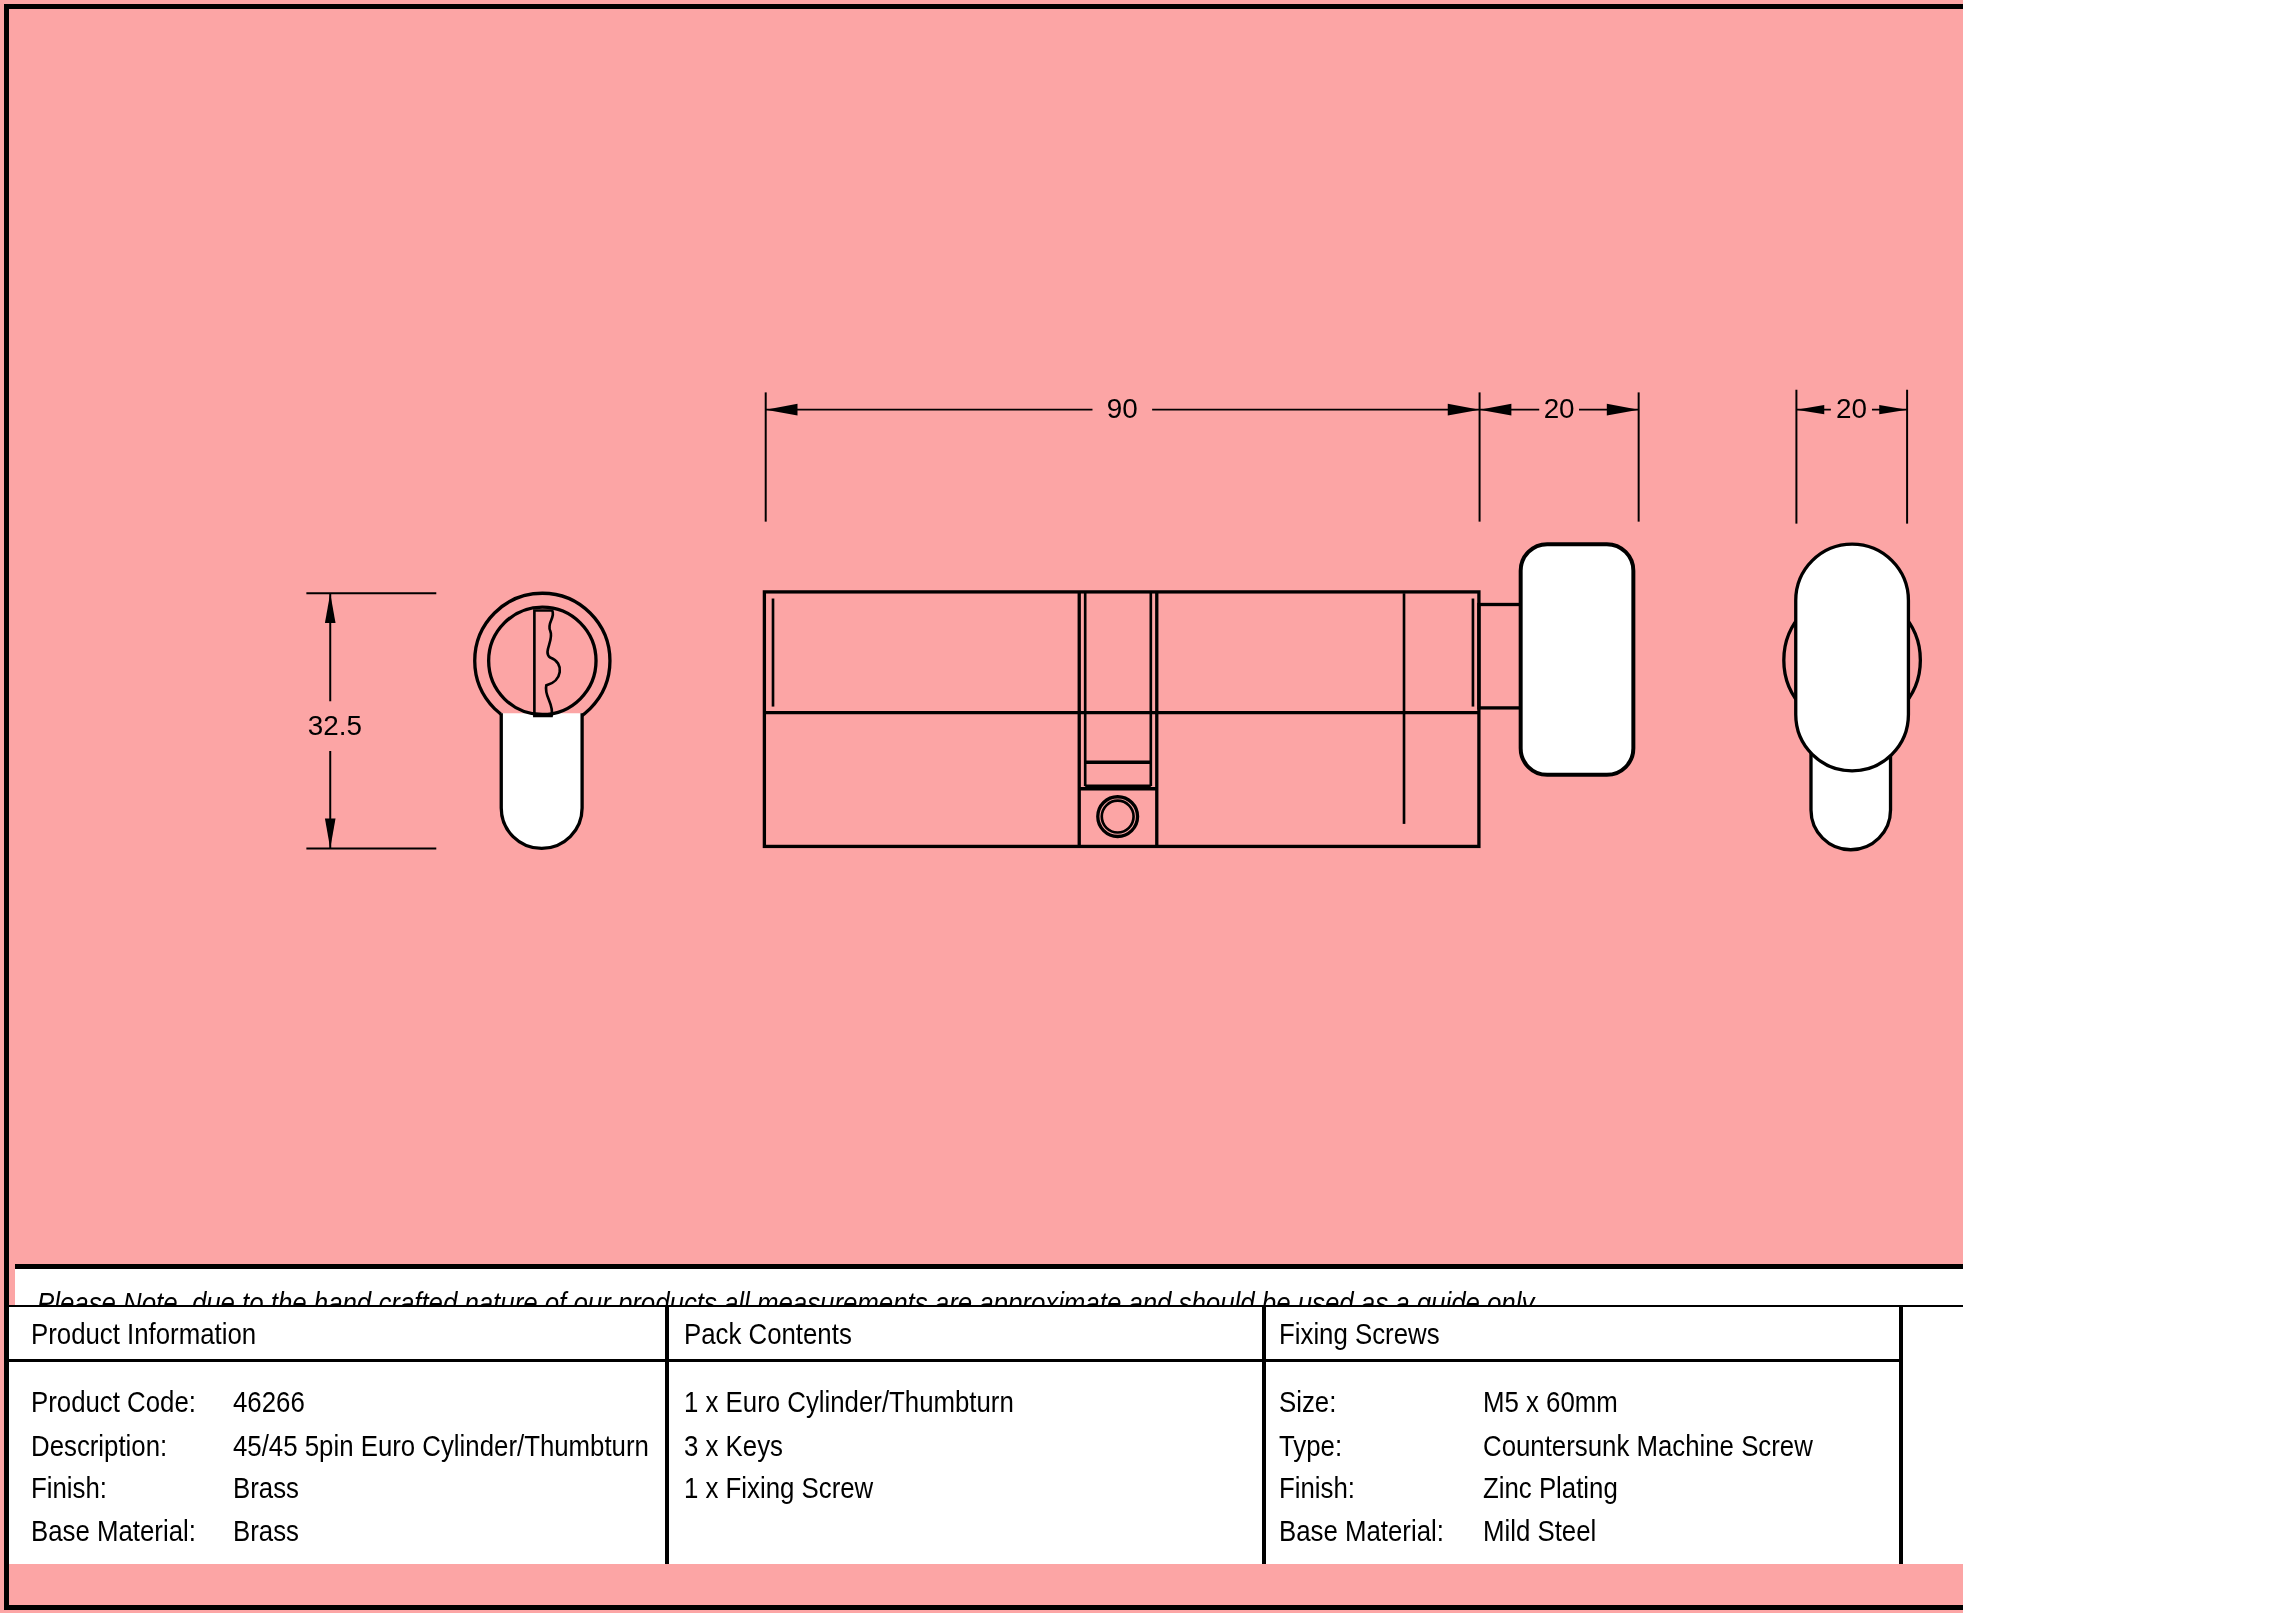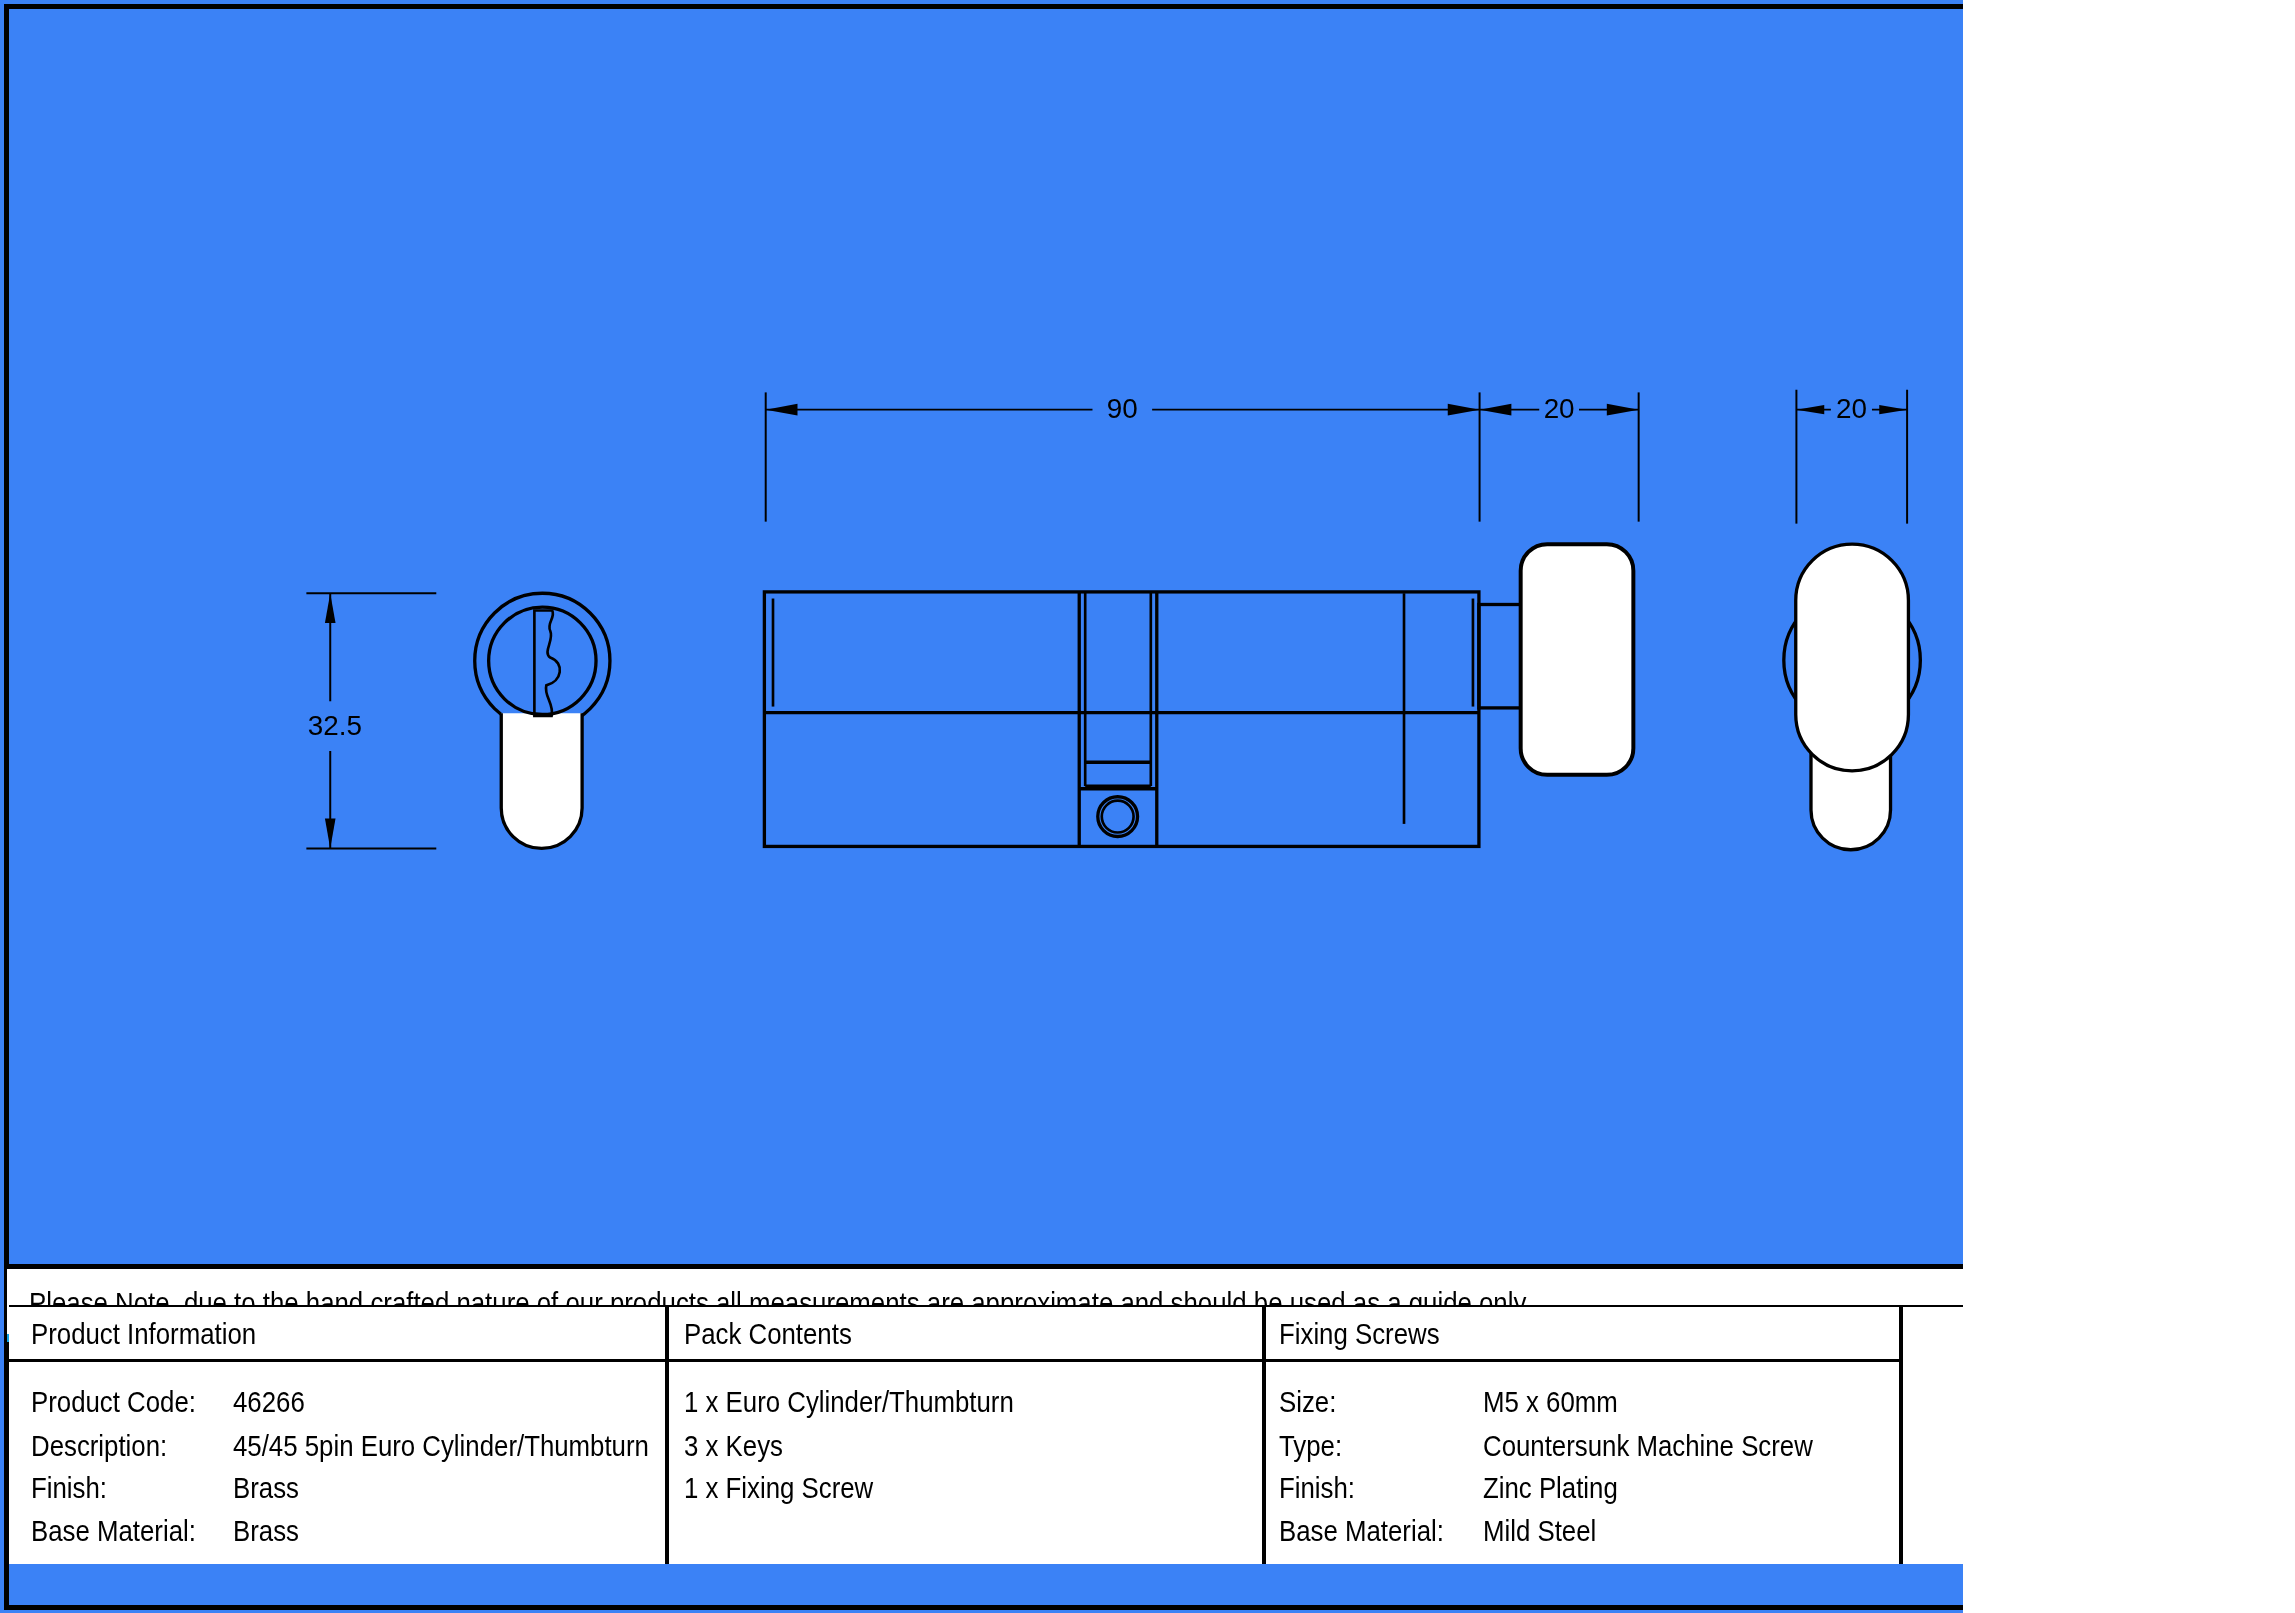--- a/index.html
+++ b/index.html
@@ -1,27 +1,27 @@
 <!DOCTYPE html>
 <html style="font-size:10.6px"><head>
 <meta charset="utf-8">
 <style>
   :root{
     --sans:"Liberation Sans", sans-serif;
     --serif:"Liberation Serif", serif;
     --ink:#000;
   }
   html,body{margin:0;padding:0;background:#fff;}
-  #page{position:relative;width:1963px;height:1614px;background:#3b82f6;overflow:hidden;
+  #page{position:relative;width:1963px;height:1614px;background:#fca5a5;overflow:hidden;
         font-family:var(--sans);color:var(--ink);text-align:right;}
   .frame{position:absolute;left:4px;top:4px;width:2288px;height:1606px;border:5.3px solid #000;box-sizing:border-box;}
   svg text{font-family:var(--sans);font-size:42px;fill:#000;text-anchor:middle;dominant-baseline:central;}
   
-  .note-bar{position:absolute;left:7px;top:1264px;width:2277px;height:78px;box-sizing:border-box;
-            border-top:5.3px solid #000;border-bottom:8px solid #0ea5e9;background:#fff;}
+  .note-bar{position:absolute;left:15px;top:1264px;width:2277px;height:78px;box-sizing:border-box;
+            border-top:5.3px solid #000;border-bottom:8px solid #0ea5e9;background:#fff;font-style:italic;}
   .note-text{position:absolute;left:22px;top:34px;font-size:30px;white-space:nowrap;
              transform:translateY(-50%) scaleX(0.86);transform-origin:0 50%;}
   
   .spec-table{position:absolute;left:9.3px;top:1305px;width:2277px;height:259px;border-top:2.7px solid #000;box-sizing:border-box;background:#fff;}
   .vline{position:absolute;top:0;bottom:0;width:3.3px;background:#000;}
   .hline-header{position:absolute;left:0;top:52px;height:3.3px;width:1894px;background:#000;}
   .cell-text{position:absolute;font-size:30px;white-space:nowrap;
              transform:translateY(-50%) scaleX(0.86);transform-origin:0 50%;}
   
   .logo{position:absolute;left:1898px;top:1343px;width:379px;height:259px;overflow:hidden;}

